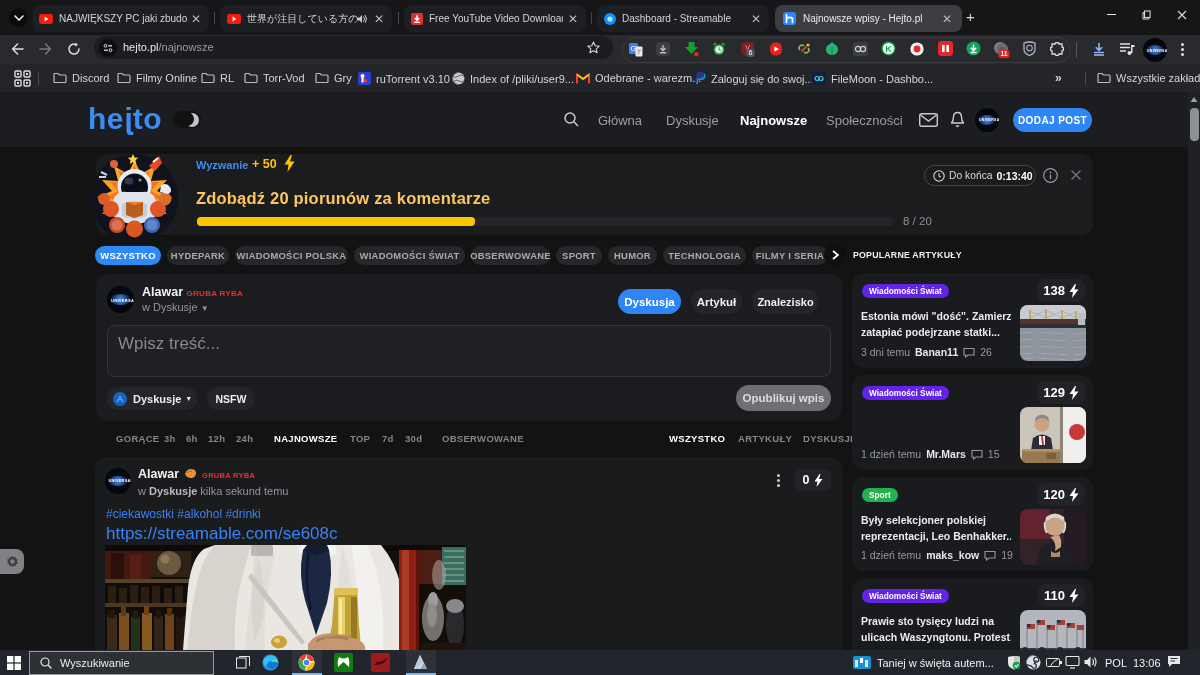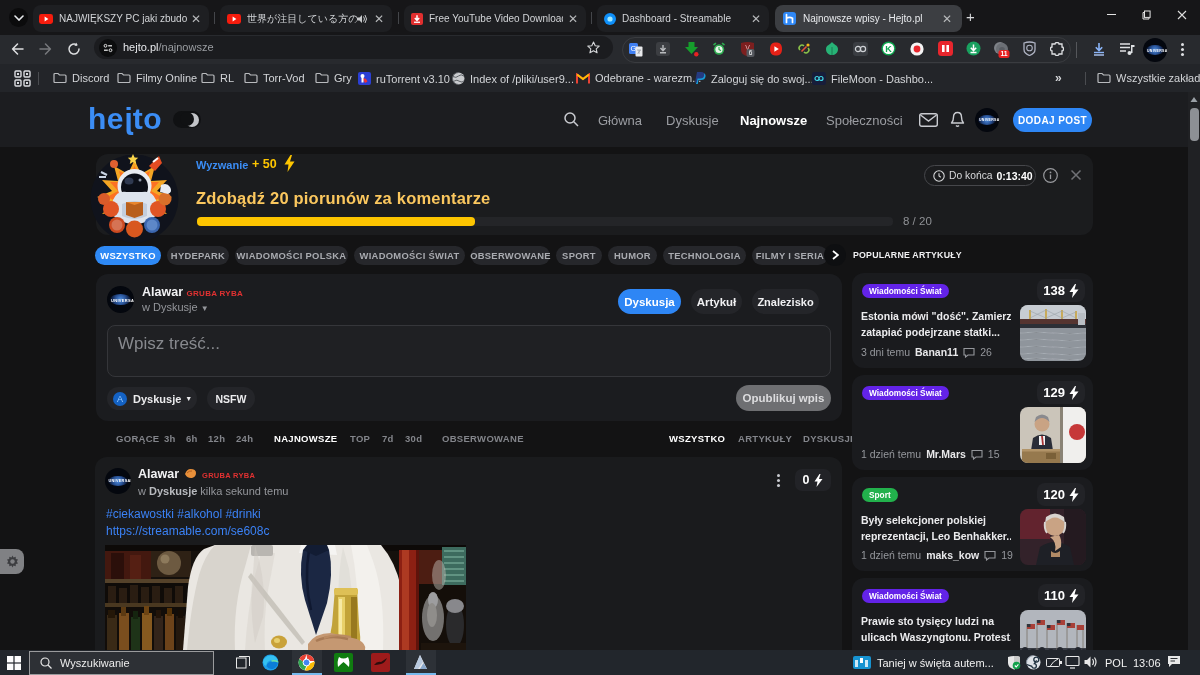--- a/index.html
+++ b/index.html
@@ -500,21 +500,21 @@
       <div class="abs" style="left:107px;top:14px;font-size:7.5px;font-weight:bold;color:#e03131;letter-spacing:.3px;">GRUBA RYBA</div>
       <div class="abs" style="left:43px;top:28px;font-size:11px;color:#94969b;">w <b style="color:#b9bbbf;">Dyskusje</b> kilka sekund temu</div>
       <div class="abs" style="left:682px;top:17px;width:3px;height:3px;border-radius:50%;background:#c9cbd0;box-shadow:0 5px 0 #c9cbd0, 0 10px 0 #c9cbd0;"></div>
       <div class="abs" style="left:700px;top:12px;width:36px;height:22px;border-radius:7px;background:#222327;display:flex;align-items:center;justify-content:center;gap:5px;">
         <span style="font-size:12.5px;font-weight:bold;color:#fff;">0</span>
         <svg width="9" height="13" viewBox="0 0 9 13">
             <path d="M5.5 0 L0.5 7.5 H3.5 L2.5 13 L8.5 5 H5 L6.5 0 Z" fill="#fff"></path>
           </svg>
       </div>
       <div class="abs" style="left:11px;top:50px;font-size:12px;color:#3b82f6;">#ciekawostki #alkohol #drinki</div>
-      <div class="abs" style="left:11px;top:67px;font-size:12px;color:#3b82f6;">https://streamable.com/se608c</div>
+      <div class="abs" style="left:11px;top:67px;font-size:17px;color:#3b82f6;">https://streamable.com/se608c</div>
 
       <div class="abs" style="left:10px;top:88px;width:361px;height:105px;overflow:hidden;">
         <svg width="361" height="105" viewBox="0 0 361 105">
           <rect width="361" height="105" fill="#15100c"></rect>
           <rect width="361" height="6" fill="#0d0a08"></rect>
 
           <rect x="0" y="6" width="46" height="30" fill="#43180f"></rect>
           <rect x="6" y="8" width="13" height="26" fill="#2b0f0a"></rect>
           <rect x="25" y="10" width="11" height="24" fill="#551f13"></rect>
           <rect x="46" y="6" width="40" height="26" fill="#2e2115"></rect>

